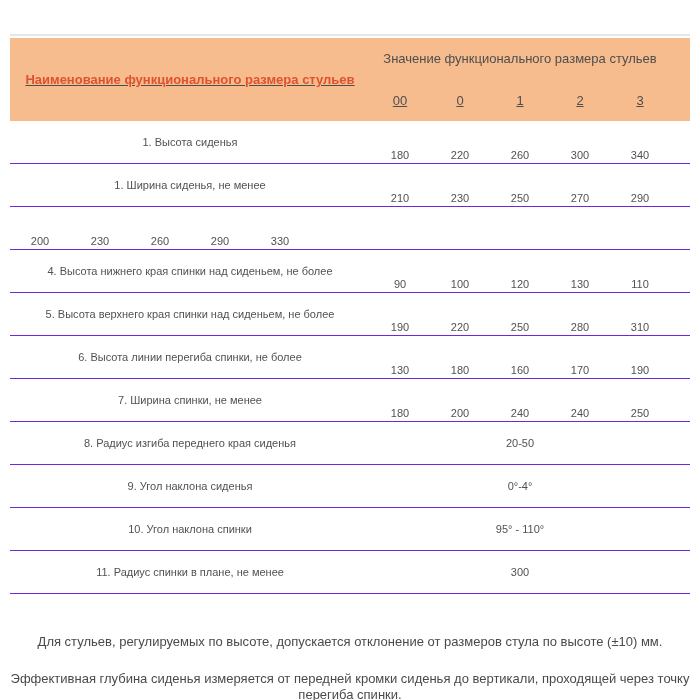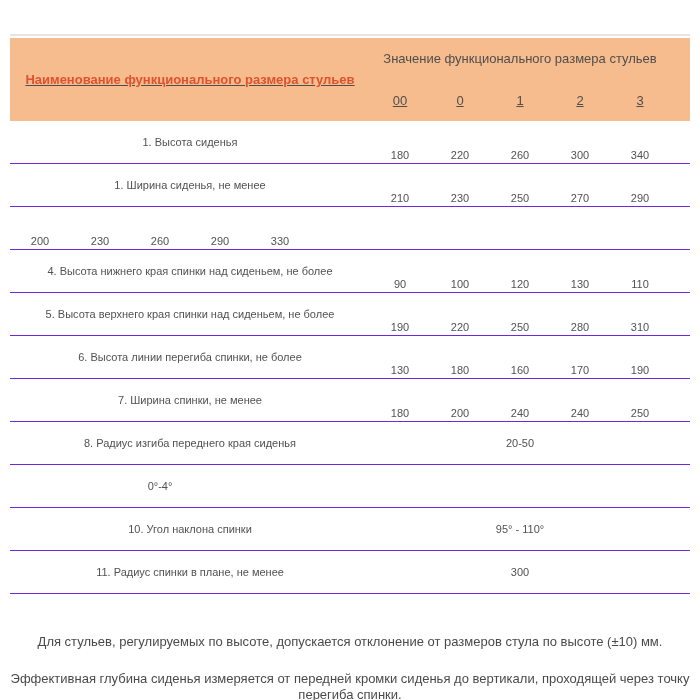--- a/index.html
+++ b/index.html
@@ -177,20 +177,21 @@
         <div class="cell-val">200</div>
         <div class="cell-val">240</div>
         <div class="cell-val">240</div>
         <div class="cell-val">250</div>
       </div>
       <div class="row">
         <div class="cell-name">8. Радиус изгиба переднего края сиденья</div>
         <div class="cell-span">20-50</div>
       </div>
       <div class="row">
+        <div class="cell-name">9. Угол наклона сиденья</div>
         <div class="cell-span">0°-4°</div>
       </div>
       <div class="row">
         <div class="cell-name">10. Угол наклона спинки</div>
         <div class="cell-span">95° - 110°</div>
       </div>
       <div class="row">
         <div class="cell-name">11. Радиус спинки в плане, не менее</div>
         <div class="cell-span">300</div>
       </div>

